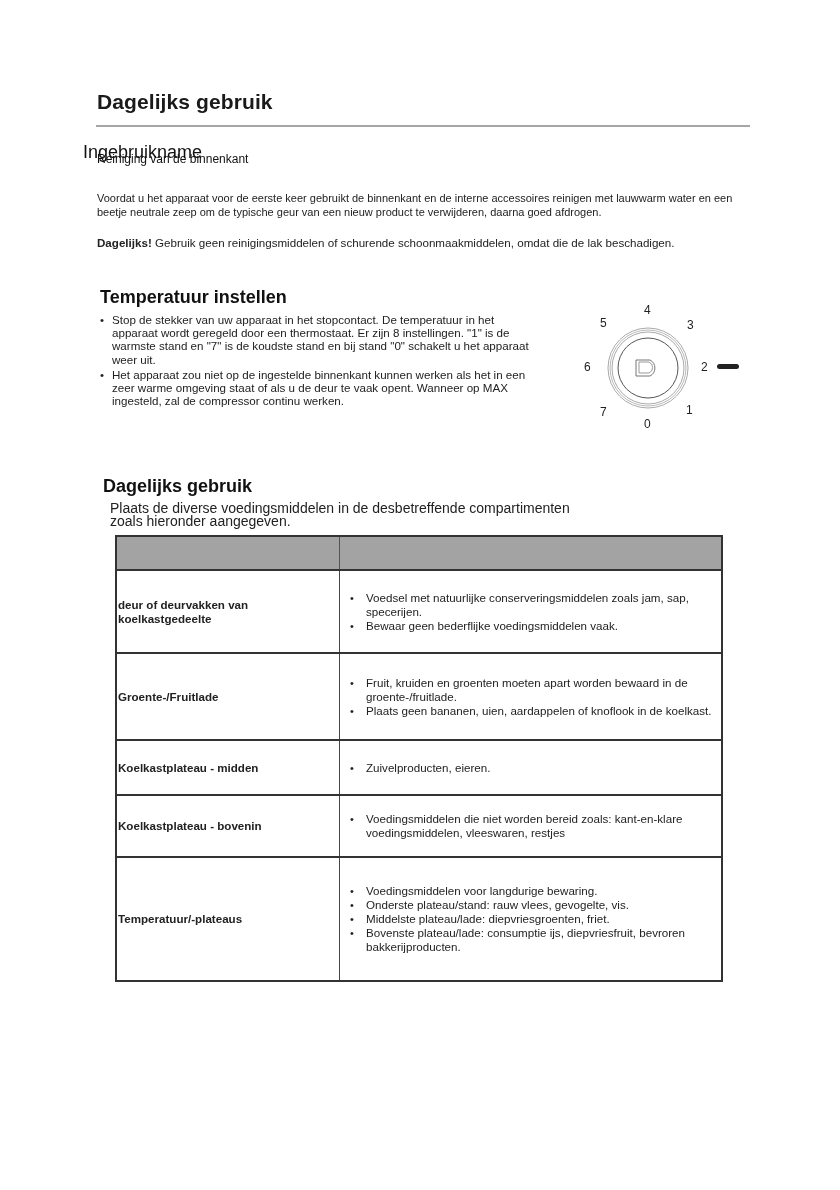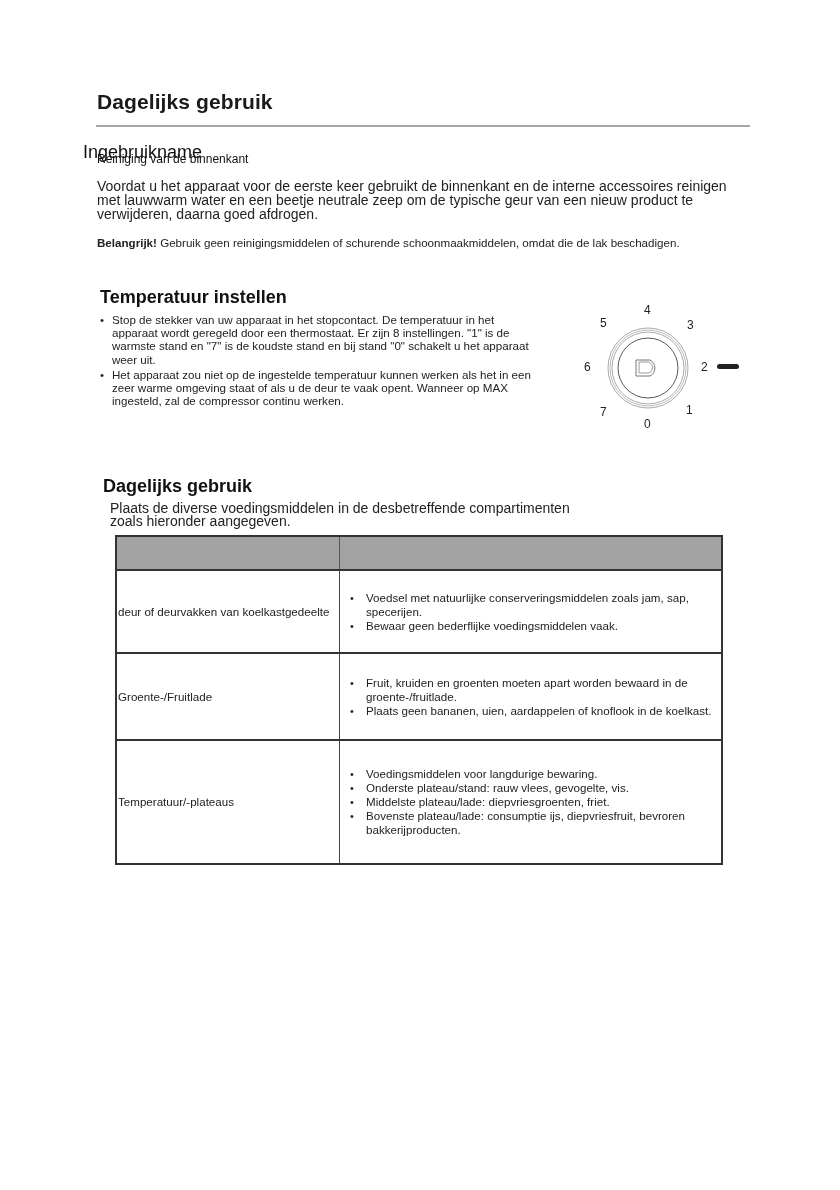--- a/index.html
+++ b/index.html
@@ -3,56 +3,56 @@
 <meta charset="utf-8">
 <style>
   html, body { margin: 0; padding: 0; background: #ffffff; }
   body { width: 840px; height: 1190px; position: relative; overflow: hidden;
          font-family: "Liberation Sans", sans-serif; color: #111; }
   .abs { position: absolute; }
   .h1 { left: 97px; top: 90px; font-size: 21px; font-weight: bold; color: #1a1a1a; letter-spacing: 0.1px; }
   .rule { left: 96px; top: 125px; width: 654px; height: 2px; background: #a6a6a6; }
   .h2 { left: 83px; top: 142px; font-size: 18px; color: #111; }
   .h3 { left: 97px; top: 152px; font-size: 12px; color: #111; }
-  .p1 { left: 97px; top: 179px; width: 650px; font-size: 14px; line-height: 14px; color: #222; }
+  .p1 { left: 97px; top: 191px; width: 650px; font-size: 11px; line-height: 14px; color: #222; }
   .p2 { left: 97px; top: 236px; width: 660px; font-size: 11.6px; line-height: 14px; color: #222; }
   .p2 b { font-weight: bold; }
   .temp-h { left: 100px; top: 287px; font-size: 18px; font-weight: bold; color: #111; }
   .temp-list { left: 100px; top: 313px; width: 440px; font-size: 11.6px; line-height: 13.2px; color: #222; margin: 0; padding: 0; list-style: none; }
   .temp-list li { position: relative; padding-left: 12px; margin-bottom: 2px; }
   .temp-list li .bul { position: absolute; left: 0; top: 0; }
   .dial { left: 578px; top: 298px; width: 175px; height: 140px; }
   .dh2 { left: 103px; top: 476px; font-size: 18px; font-weight: bold; color: #111; }
   .intro { left: 110px; top: 502px; width: 460px; font-size: 14px; line-height: 13px; color: #222; }
   table.food { position: absolute; left: 115px; top: 535px; width: 608px; border-collapse: collapse;
                border: 2px solid #333; font-size: 11.6px; color: #222; }
   table.food th { background: #a3a3a3; height: 30px; border: 1px solid #555; border-bottom: 2px solid #333; }
   table.food td { border: 1px solid #444; vertical-align: middle; }
   table.food tr.r td { border-bottom: 2px solid #333; }
-  td.loc { width: 206px; line-height: 14px; }
+  td.loc { width: 206px; line-height: 14px; font-weight: bold; }
   td.tips { padding-left: 8px; line-height: 14px; }
   td.tips ul { margin: 0; padding: 0; list-style: none; }
   td.tips li { position: relative; padding-left: 18px; }
   td.tips li .bul { position: absolute; left: 2px; top: 0; font-size: 11px; }
 </style>
 </head>
 <body>
 
 <div class="abs h1">Dagelijks gebruik</div>
 <div class="abs rule"></div>
 
 <div class="abs h2">Ingebruikname</div>
 <div class="abs h3">Reiniging van de binnenkant</div>
 <div class="abs p1">Voordat u het apparaat voor de eerste keer gebruikt de binnenkant en de interne accessoires reinigen met lauwwarm water en een beetje neutrale zeep om de typische geur van een nieuw product te verwijderen, daarna goed afdrogen.</div>
-<div class="abs p2"><b>Belangrijk!</b><span> Gebruik geen reinigingsmiddelen of schurende schoonmaakmiddelen, omdat die de lak beschadigen.</span></div>
+<div class="abs p2"><b>Dagelijks!</b><span> Gebruik geen reinigingsmiddelen of schurende schoonmaakmiddelen, omdat die de lak beschadigen.</span></div>
 
 <div class="abs temp-h">Temperatuur instellen</div>
 <ul class="abs temp-list">
   <li><span class="bul">•</span><span>Stop de stekker van uw apparaat in het stopcontact. De temperatuur in het apparaat wordt geregeld door een thermostaat. Er zijn 8 instellingen. "1" is de warmste stand en "7" is de koudste stand en bij stand "0" schakelt u het apparaat weer uit.</span></li>
-  <li><span class="bul">•</span><span>Het apparaat zou niet op de ingestelde temperatuur kunnen werken als het in een zeer warme omgeving staat of als u de deur te vaak opent. Wanneer op MAX ingesteld, zal de compressor continu werken.</span></li>
+  <li><span class="bul">•</span><span>Het apparaat zou niet op de ingestelde binnenkant kunnen werken als het in een zeer warme omgeving staat of als u de deur te vaak opent. Wanneer op MAX ingesteld, zal de compressor continu werken.</span></li>
 </ul>
 
 <div class="abs dial">
   <svg width="175" height="140" viewBox="0 0 175 140" font-family="Liberation Sans, sans-serif" font-size="12" fill="#222">
     <circle cx="70" cy="70" r="40" fill="none" stroke="#aaa" stroke-width="1"></circle>
     <circle cx="70" cy="70" r="38" fill="none" stroke="#bbb" stroke-width="1"></circle>
     <circle cx="70" cy="70" r="36" fill="none" stroke="#aaa" stroke-width="1"></circle>
     <circle cx="70" cy="70" r="30" fill="none" stroke="#555" stroke-width="1"></circle>
     <path d="M58 63 h14 a9 9 0 0 1 0 16 h-14 z" fill="none" stroke="#777" stroke-width="1" transform="translate(0,-1)"></path>
     <path d="M61 65 h10 a6 6 0 0 1 0 11 h-10 z" fill="none" stroke="#999" stroke-width="1" transform="translate(0,-1)"></path>
@@ -90,20 +90,36 @@
     </tr>
     <tr class="r" style="height:87px">
       <td class="loc">Groente-/Fruitlade</td>
       <td class="tips">
           <ul>
         <li><span class="bul">•</span><span>Fruit, kruiden en groenten moeten apart worden bewaard in de groente-/fruitlade.</span></li>
         <li><span class="bul">•</span><span>Plaats geen bananen, uien, aardappelen of knoflook in de koelkast.</span></li>
       </ul>
         </td>
     </tr>
+    <tr class="r" style="height:55px">
+      <td class="loc">Koelkastplateau - midden</td>
+      <td class="tips">
+          <ul>
+        <li><span class="bul">•</span><span>Zuivelproducten, eieren.</span></li>
+      </ul>
+        </td>
+    </tr>
+    <tr class="r" style="height:62px">
+      <td class="loc">Koelkastplateau - bovenin</td>
+      <td class="tips">
+          <ul>
+        <li><span class="bul">•</span><span>Voedingsmiddelen die niet worden bereid zoals: kant-en-klare voedingsmiddelen, vleeswaren, restjes</span></li>
+      </ul>
+        </td>
+    </tr>
     <tr class="r" style="height:124px">
       <td class="loc">Temperatuur/-plateaus</td>
       <td class="tips">
           <ul>
         <li><span class="bul">•</span><span>Voedingsmiddelen voor langdurige bewaring.</span></li>
         <li><span class="bul">•</span><span>Onderste plateau/stand: rauw vlees, gevogelte, vis.</span></li>
         <li><span class="bul">•</span><span>Middelste plateau/lade: diepvriesgroenten, friet.</span></li>
         <li><span class="bul">•</span><span>Bovenste plateau/lade: consumptie ijs, diepvriesfruit, bevroren bakkerijproducten.</span></li>
       </ul>
         </td>

